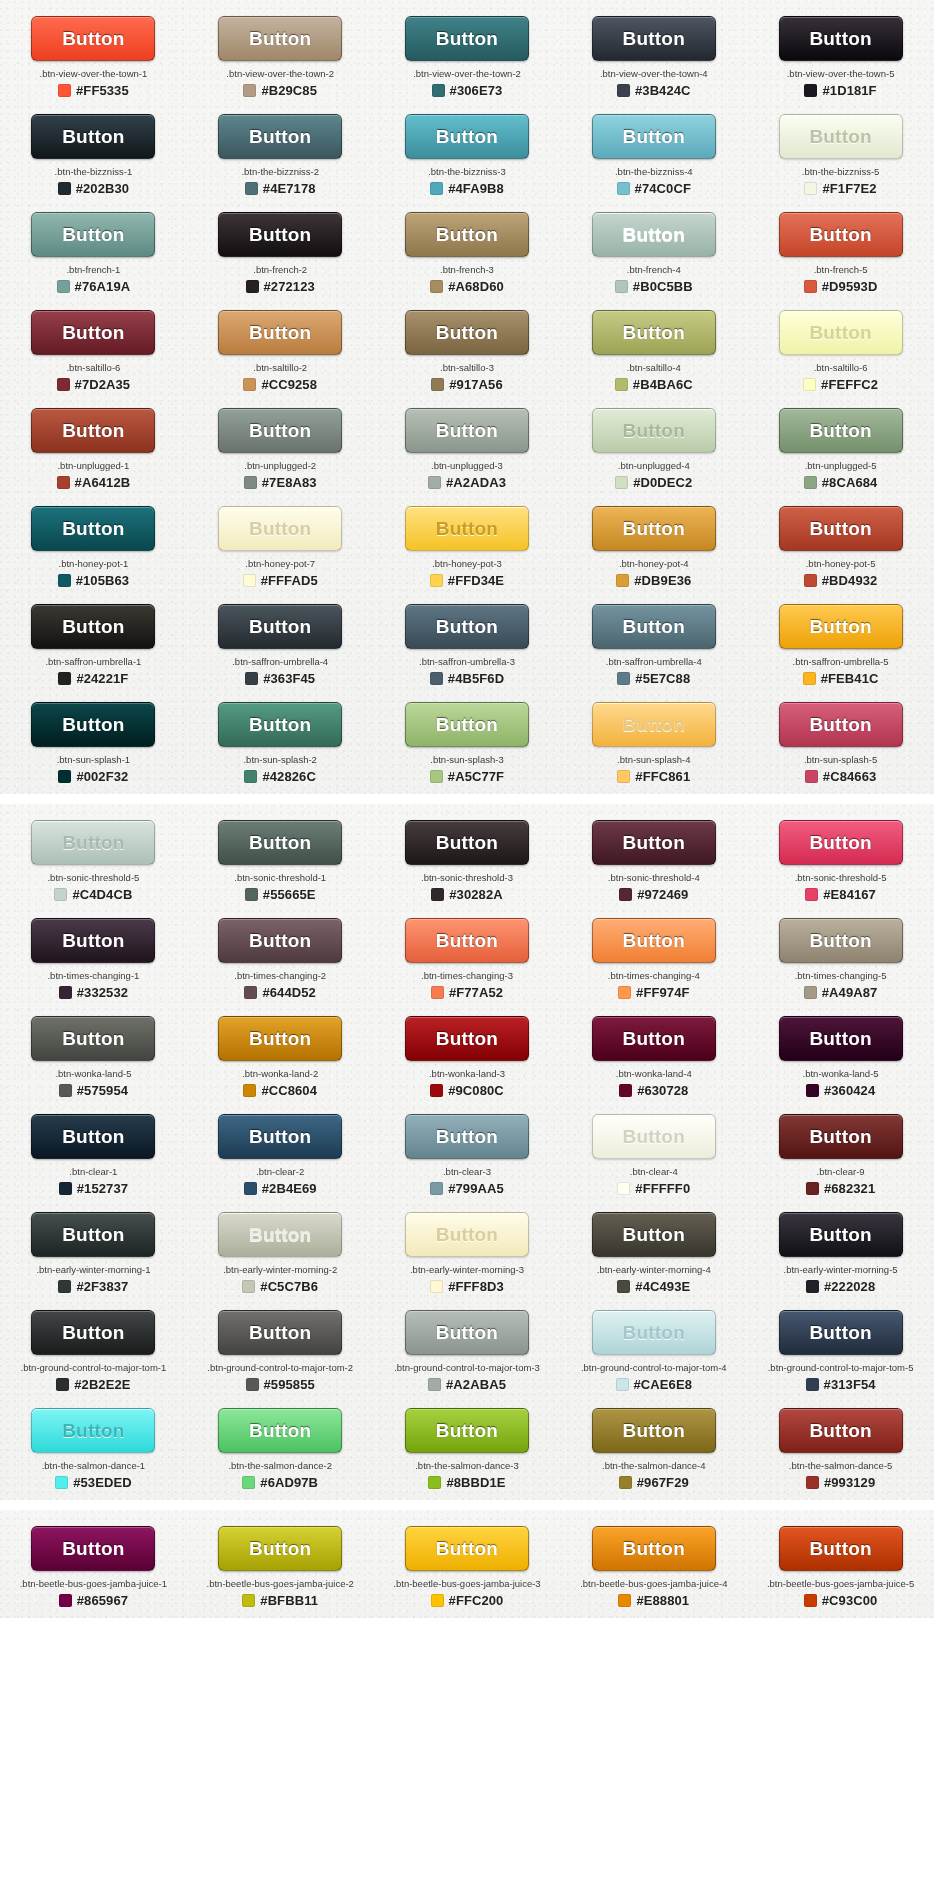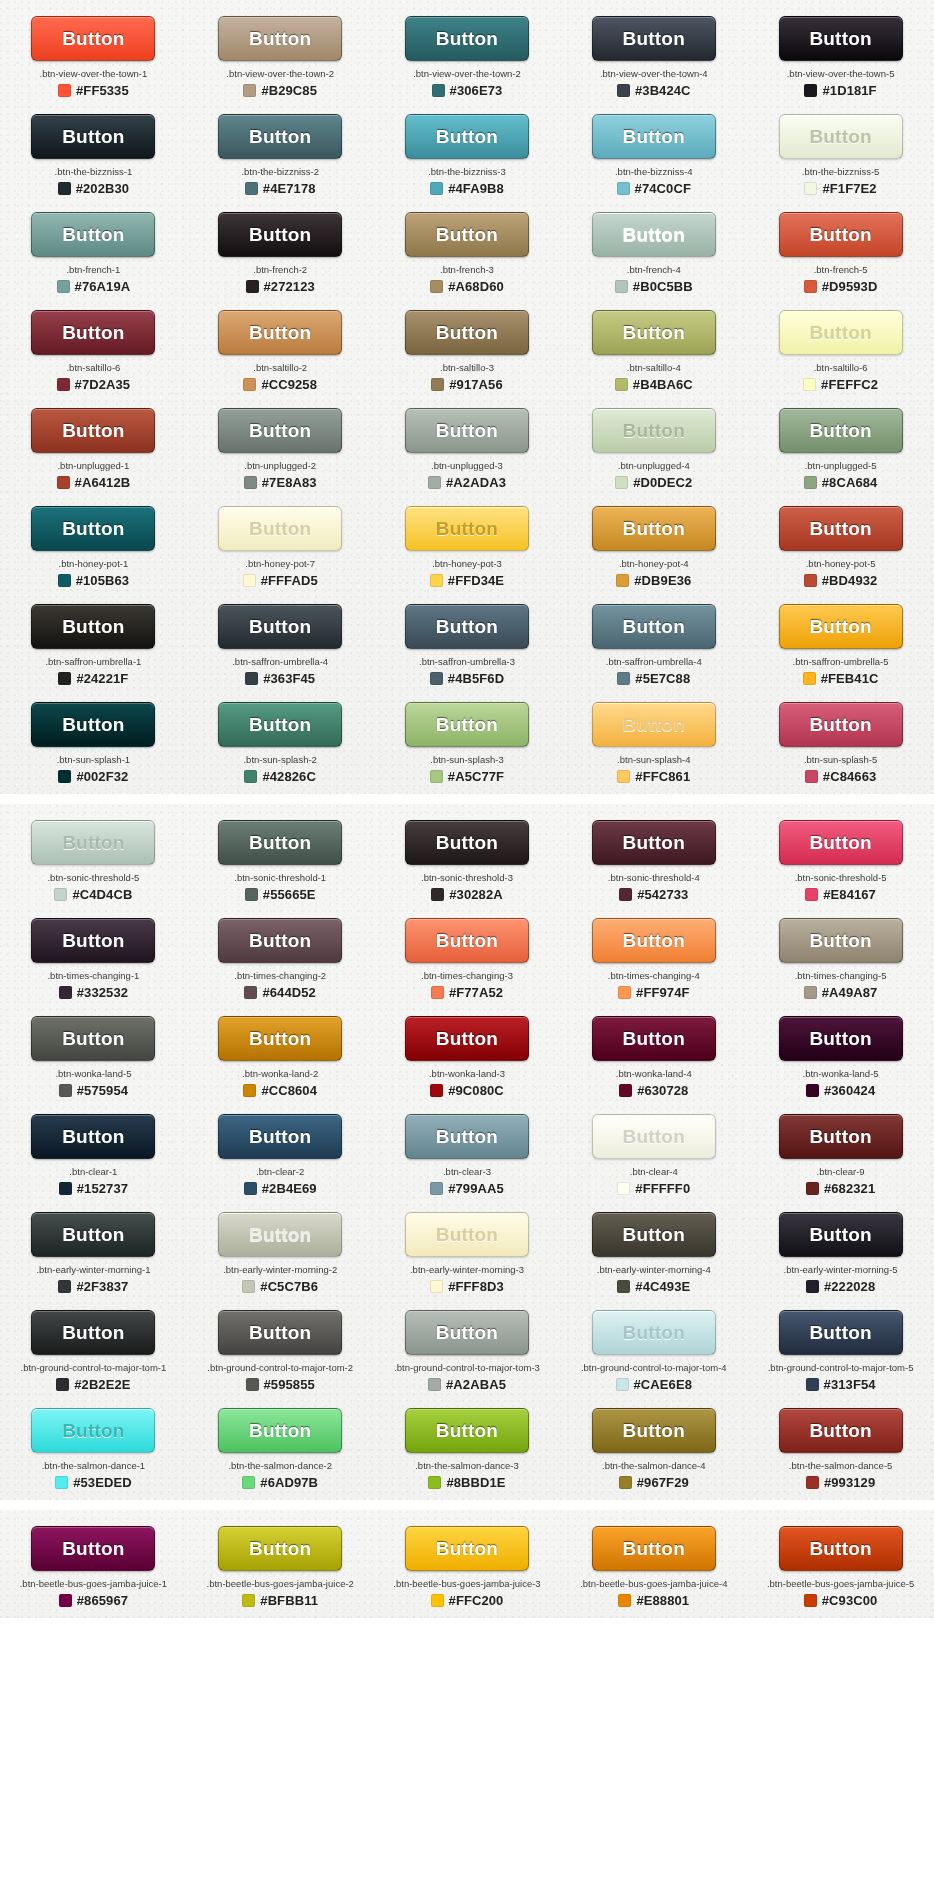--- a/index.html
+++ b/index.html
@@ -553,21 +553,21 @@
             <span class="hex">#30282A</span>
           </div>
         </div>
         <div class="cell">
           <div class="btn" style="background: linear-gradient(rgb(109, 58, 71) 0%, rgb(62, 24, 34) 100%);">
             <span class="lbl">Button</span>
           </div>
           <div class="cls">.btn-sonic-threshold-4</div>
           <div class="hexline">
             <span class="sw" style="background: rgb(84, 39, 51);"></span>
-            <span class="hex">#542733</span>
+            <span class="hex">#972469</span>
           </div>
         </div>
         <div class="cell">
           <div class="btn" style="background: linear-gradient(rgb(242, 92, 126) 0%, rgb(212, 43, 82) 100%);">
             <span class="lbl">Button</span>
           </div>
           <div class="cls">.btn-sonic-threshold-5</div>
           <div class="hexline">
             <span class="sw" style="background: rgb(232, 65, 103);"></span>
             <span class="hex">#E84167</span>

